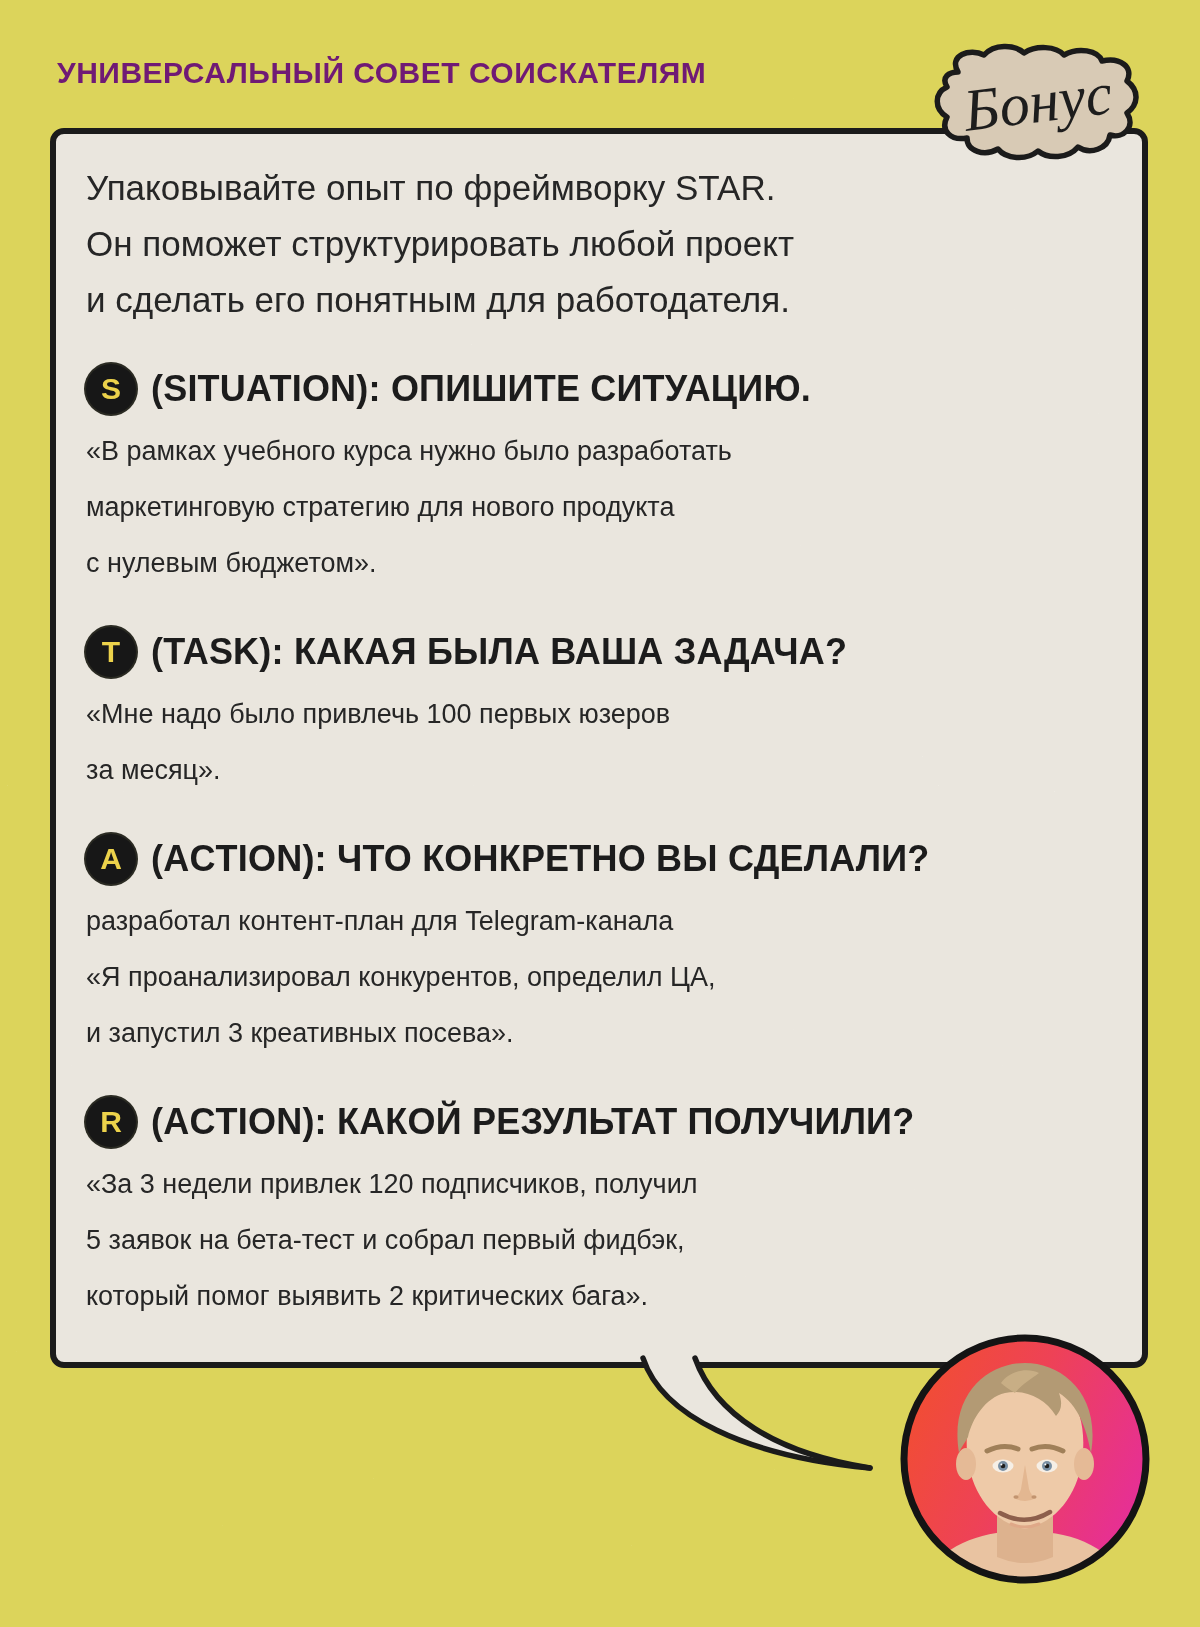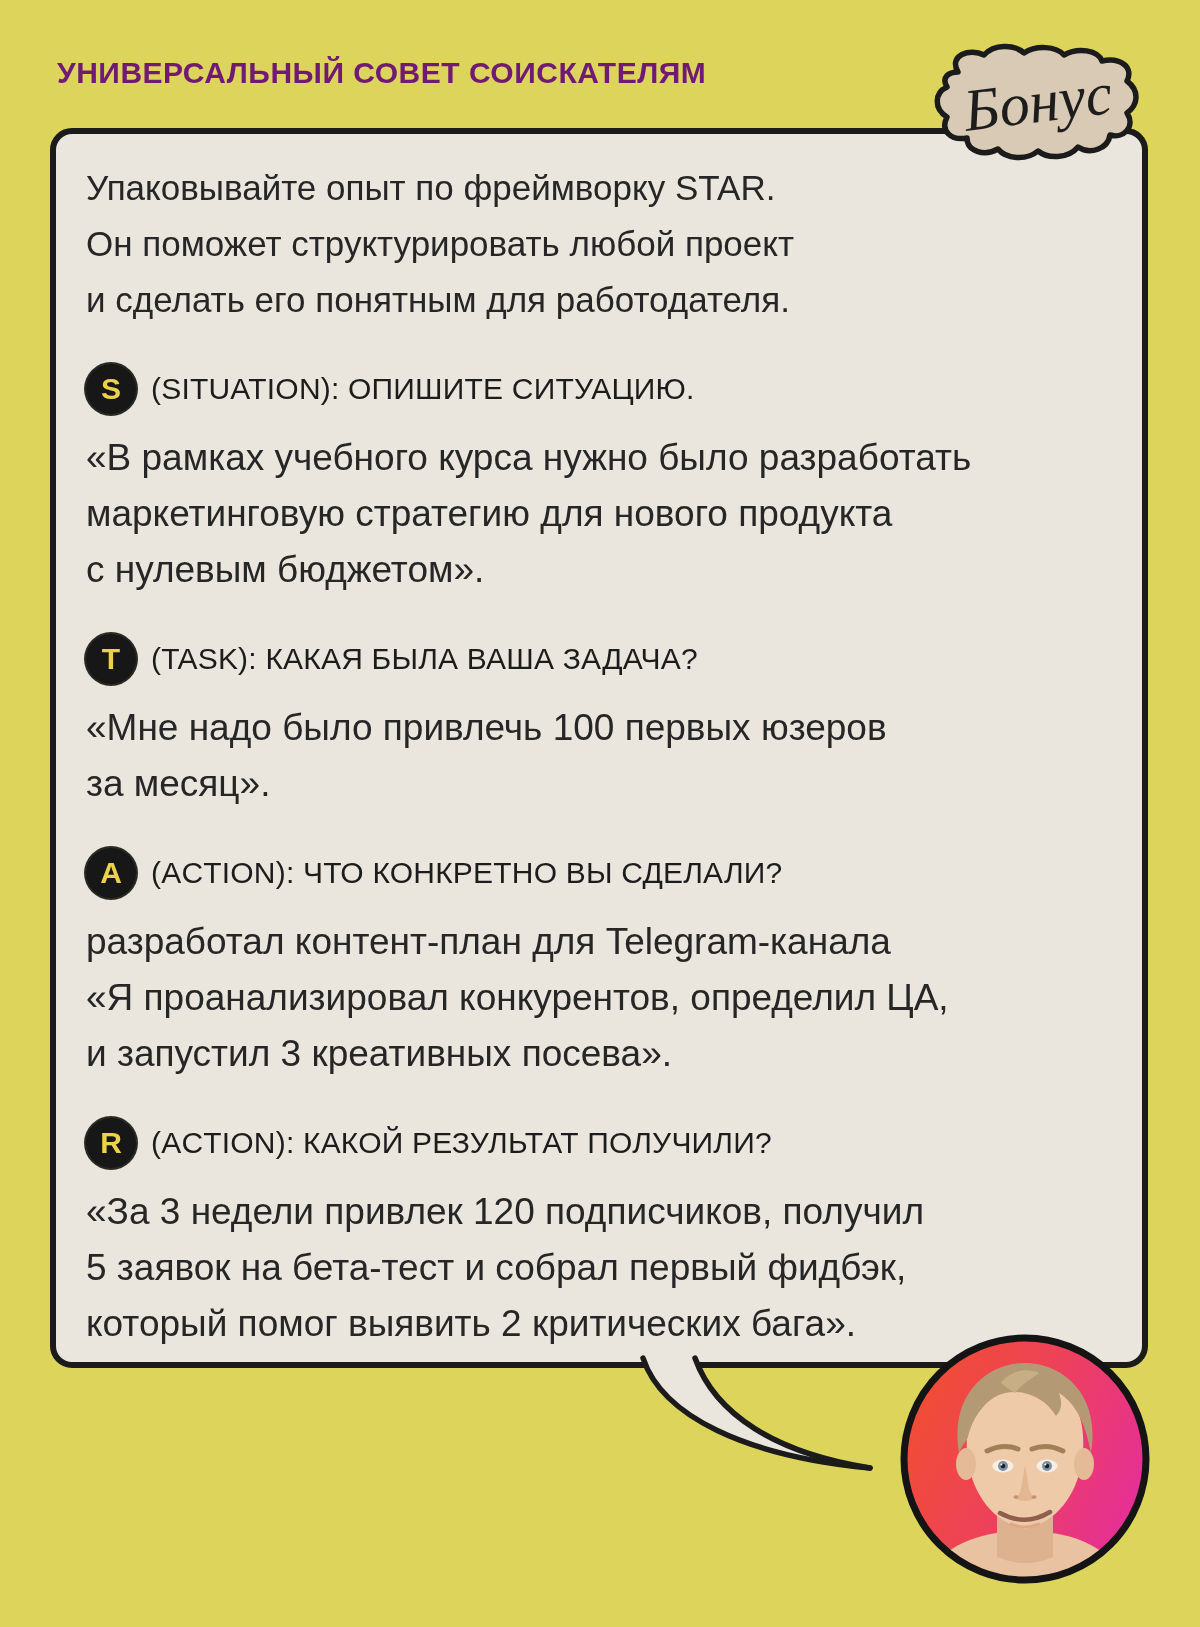--- a/index.html
+++ b/index.html
@@ -9,35 +9,35 @@
     font-family:"Liberation Sans",sans-serif;
   }
   .header-title{
     position:absolute;left:57px;top:56px;
     font-size:30px;font-weight:700;letter-spacing:.5px;color:#701a75;
     white-space:nowrap;
   }
   .bubble{
     position:absolute;left:50px;top:128px;width:1098px;height:1240px;
     box-sizing:border-box;background:#eae6de;
-    border:6px solid #1b1b1b;border-radius:22px;
+    border:6px solid #1b1b1b;border-radius:14px;
     padding:26px 50px 0 30px;z-index:1;
   }
   .intro{font-size:35px;line-height:56px;color:#262626;}
   .line{white-space:nowrap;}
   .section{margin-top:36px;}
   .sec-head{display:flex;align-items:center;gap:15px;height:50px;}
   .letter-badge{
     width:50px;height:50px;border-radius:50%;background:#171717;
     color:#ecd24b;font-weight:700;font-size:30px;
     display:flex;align-items:center;justify-content:center;flex:0 0 auto;
     box-shadow:0 0 0 2px #2a2a22;
   }
-  .sec-title{font-size:30px;font-weight:400;color:#1c1c1c;letter-spacing:.2px;white-space:nowrap;}
-  .sec-body{margin-top:16px;font-size:37px;line-height:56px;color:#262626;}
+  .sec-title{font-size:36px;font-weight:700;color:#1c1c1c;letter-spacing:.2px;white-space:nowrap;}
+  .sec-body{margin-top:9px;font-size:27px;line-height:56px;color:#262626;}
   .tail-svg{position:absolute;left:580px;top:1352px;z-index:5;}
   .avatar-svg{position:absolute;left:897px;top:1331px;z-index:6;}
   .bonus-svg{position:absolute;left:922px;top:42px;z-index:7;}
   .noise-svg{position:absolute;left:0;top:0;z-index:10;pointer-events:none;opacity:.55;}
 </style>
 </head>
 <body>
 
 <div class="header-title">УНИВЕРСАЛЬНЫЙ СОВЕТ СОИСКАТЕЛЯМ</div>
 

